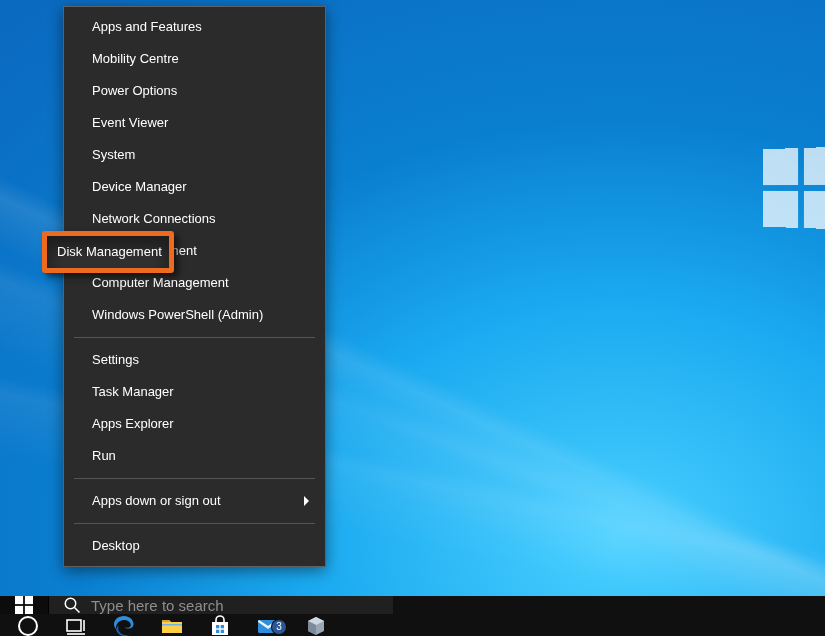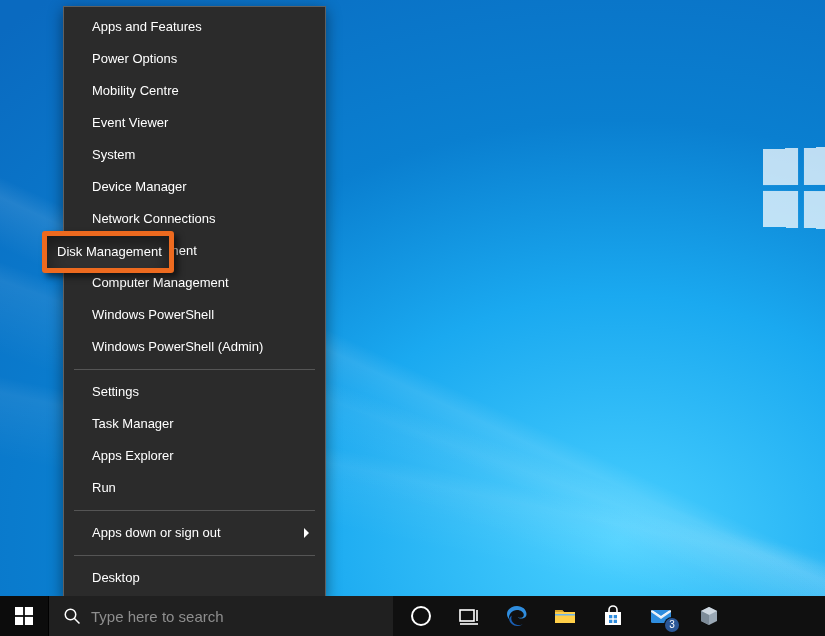--- a/index.html
+++ b/index.html
@@ -60,21 +60,21 @@
       border-radius: 3px;
       box-shadow: 4px 4px 6px rgba(0,0,0,.55), inset 0 10px 20px rgba(0,0,0,.5);
       pointer-events: none;
     }
     .pm-highlight-text { position: absolute; left: 10px; top: 0; height: 100%; line-height: 32px; font-size: 13px; color: #fff; }
 
     
     .taskbar {
       position: absolute; left: 0; bottom: 0; width: 100%; height: 40px;
       background: #101010;
-      display: flex; align-items: stretch;
+      display: flex; align-items: stretch; flex-direction: column;
     }
     .tb-left { display: flex; align-items: stretch; }
     .tb-start {
       width: 48px; display: flex; align-items: center; justify-content: center;
       background: #0c0c0c;
     }
     .tb-start svg { width: 18px; height: 18px; }
     .tb-search {
       width: 345px; background: #202020; display: flex; align-items: center; gap: 10px; padding: 0 14px;
       border-left: 1px solid #000;
@@ -98,29 +98,28 @@
   <div class="rays"></div>
   <div class="winlogo">
     <div></div>
       <div></div>
       <div></div>
       <div></div>
   </div>
 
   <div class="powermenu">
     <div class="pm-item"><span>Apps and Features</span></div>
+    <div class="pm-item"><span>Mobility Centre</span></div>
     <div class="pm-item"><span>Power Options</span></div>
-    <div class="pm-item"><span>Mobility Centre</span></div>
     <div class="pm-item"><span>Event Viewer</span></div>
     <div class="pm-item"><span>System</span></div>
     <div class="pm-item"><span>Device Manager</span></div>
     <div class="pm-item"><span>Network Connections</span></div>
     <div class="pm-item"><span>Disk Management</span></div>
     <div class="pm-item"><span>Computer Management</span></div>
-    <div class="pm-item"><span>Windows PowerShell</span></div>
     <div class="pm-item"><span>Windows PowerShell (Admin)</span></div>
 
     <div class="pm-sep"></div>
 
     <div class="pm-item"><span>Settings</span></div>
     <div class="pm-item"><span>Task Manager</span></div>
     <div class="pm-item"><span>Apps Explorer</span></div>
     <div class="pm-item"><span>Run</span></div>
 
     <div class="pm-sep"></div>

